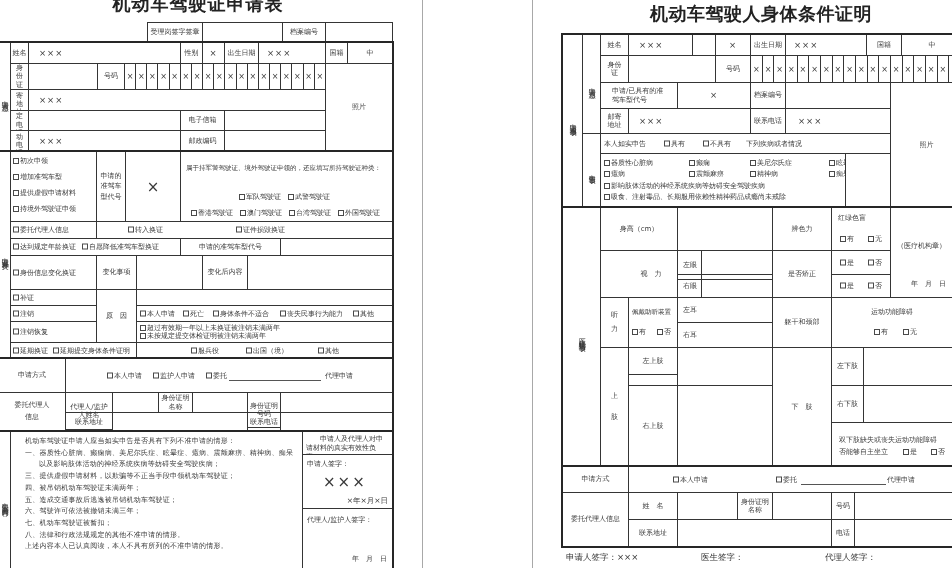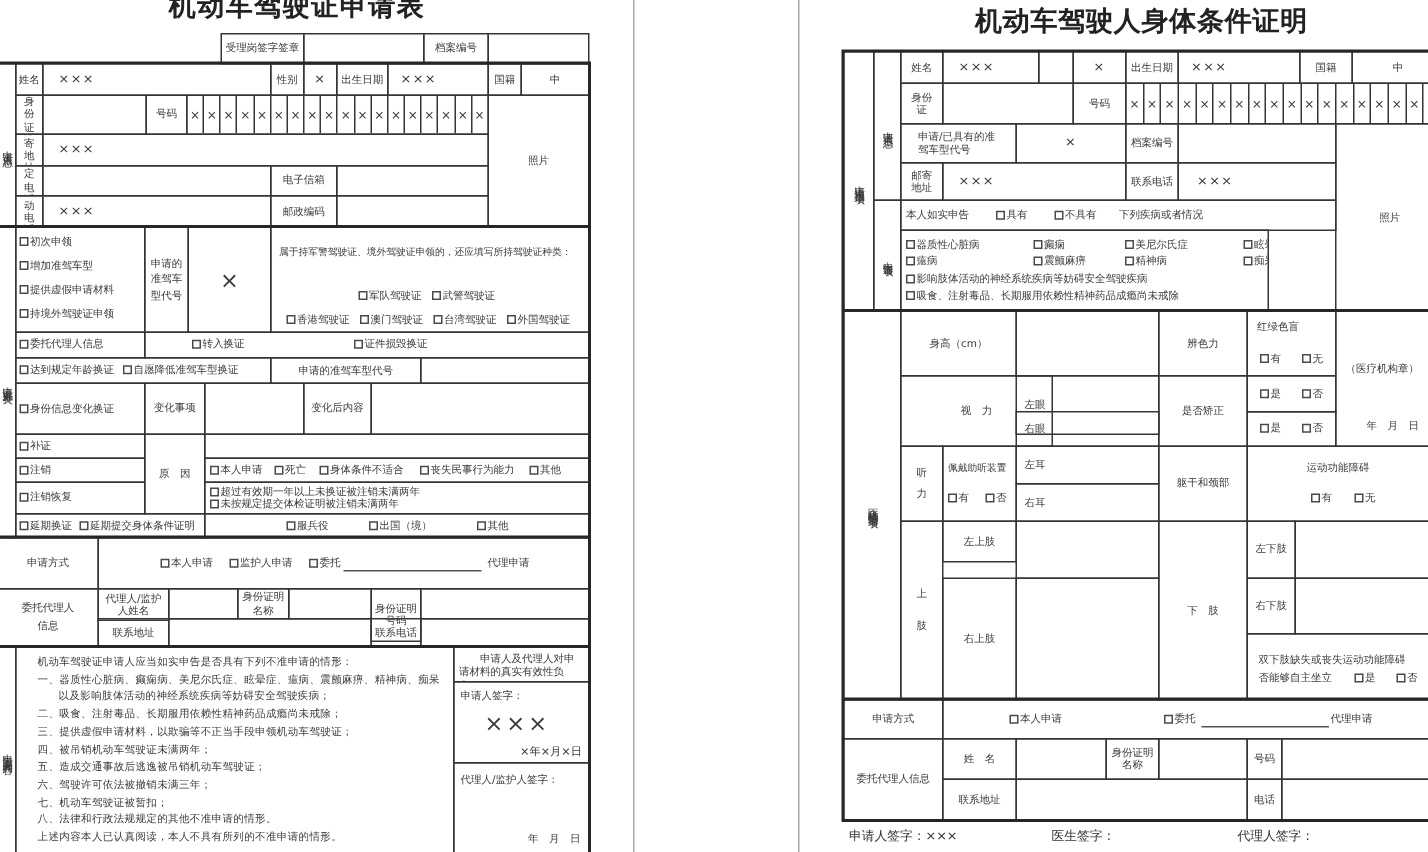--- a/index.html
+++ b/index.html
@@ -189,21 +189,21 @@
     <span class="opt mid" style="left:41px"><span class="cb"></span><span>本人申请</span></span>
     <span class="opt mid" style="left:87px"><span class="cb"></span><span>监护人申请</span></span>
     <span class="opt mid" style="left:140px"><span class="cb"></span><span>委托</span></span>
     <span class="ul" style="left:163px;width:92px;top:21px"></span>
     <span class="opt mid" style="left:259px">代理申请</span>
   </div>
 
   <div class="c" style="left:-2px;top:392px;width:68px;height:40px">
       <span style="display:block;width:40px;line-height:1.7">委托代理人信息</span>
     </div>
-  <div class="c" style="left:65px;top:392px;width:48px;height:22px">
+  <div class="c" style="left:65px;top:392px;width:48px;height:38px">
       <span style="display:block;width:38px">代理人/监护人姓名</span>
     </div>
   <div class="c" style="left:112px;top:392px;width:47px;height:21px"></div>
   <div class="c" style="left:158px;top:392px;width:35px;height:21px">
       <span style="display:block;width:30px">身份证明名称</span>
     </div>
   <div class="c" style="left:192px;top:392px;width:56px;height:21px"></div>
   <div class="c" style="left:247px;top:392px;width:34px;height:36px">
       <span style="display:block;width:30px">身份证明号码</span>
     </div>
@@ -212,21 +212,20 @@
   <div class="c" style="left:112px;top:412px;width:136px;height:20px"></div>
   <div class="c" style="left:247px;top:412px;width:34px;height:20px">联系电话</div>
   <div class="c" style="left:280px;top:412px;width:113px;height:20px"></div>
 
   <div class="c" style="left:-2px;top:431px;width:13px;height:140px">
       <span class="v">申告的义务和内容</span>
     </div>
   <div class="decl" style="left:10px;top:431px;width:293px;height:140px">
     <div>机动车驾驶证申请人应当如实申告是否具有下列不准申请的情形：</div>
     <div class="it">一、器质性心脏病、癫痫病、美尼尔氏症、眩晕症、癔病、震颤麻痹、精神病、痴呆以及影响肢体活动的神经系统疾病等妨碍安全驾驶疾病；</div>
-    <div class="it">二、吸食、注射毒品、长期服用依赖性精神药品成瘾尚未戒除；</div>
     <div class="it">三、提供虚假申请材料，以欺骗等不正当手段申领机动车驾驶证；</div>
     <div class="it">四、被吊销机动车驾驶证未满两年；</div>
     <div class="it">五、造成交通事故后逃逸被吊销机动车驾驶证；</div>
     <div class="it">六、驾驶许可依法被撤销未满三年；</div>
     <div class="it">七、机动车驾驶证被暂扣；</div>
     <div class="it">八、法律和行政法规规定的其他不准申请的情形。</div>
     <div>上述内容本人已认真阅读，本人不具有所列的不准申请的情形。</div>
   </div>
   <div class="c blk" style="left:302px;top:431px;width:91px;height:24px;padding:3px 3px;text-align:left">
     <span style="display:block;text-indent:14px;line-height:1.3">申请人及代理人对申请材料的真实有效性负责。</span>
@@ -341,21 +340,21 @@
     <span class="opt" style="left:6px;top:7px">红绿色盲</span>
     <span class="opt" style="left:8px;top:28px"><span class="cb"></span><span>有</span></span>
     <span class="opt" style="left:36px;top:28px"><span class="cb"></span><span>无</span></span>
   </div>
   <div class="c blk" style="left:890px;top:207px;width:73px;height:91px">
     <span class="opt" style="left:6px;top:35px">（医疗机构章）</span>
     <span class="opt" style="left:20px;top:73px">年　月　日</span>
   </div>
 
   <div class="c" style="left:600px;top:250px;width:102px;height:48px">视　力</div>
-  <div class="c l" style="left:677px;top:250px;width:96px;height:40px">左眼</div>
+  <div class="c l" style="left:677px;top:250px;width:96px;height:30px">左眼</div>
   <div class="c l" style="left:677px;top:274px;width:96px;height:24px">右眼</div>
   <div class="c" style="left:772px;top:250px;width:60px;height:48px">是否矫正</div>
   <div class="c blk" style="left:831px;top:250px;width:60px;height:25px">
     <span class="opt mid" style="left:8px"><span class="cb"></span><span>是</span></span>
     <span class="opt mid" style="left:36px"><span class="cb"></span><span>否</span></span>
   </div>
   <div class="c blk" style="left:831px;top:274px;width:60px;height:24px">
     <span class="opt mid" style="left:8px"><span class="cb"></span><span>是</span></span>
     <span class="opt mid" style="left:36px"><span class="cb"></span><span>否</span></span>
   </div>

